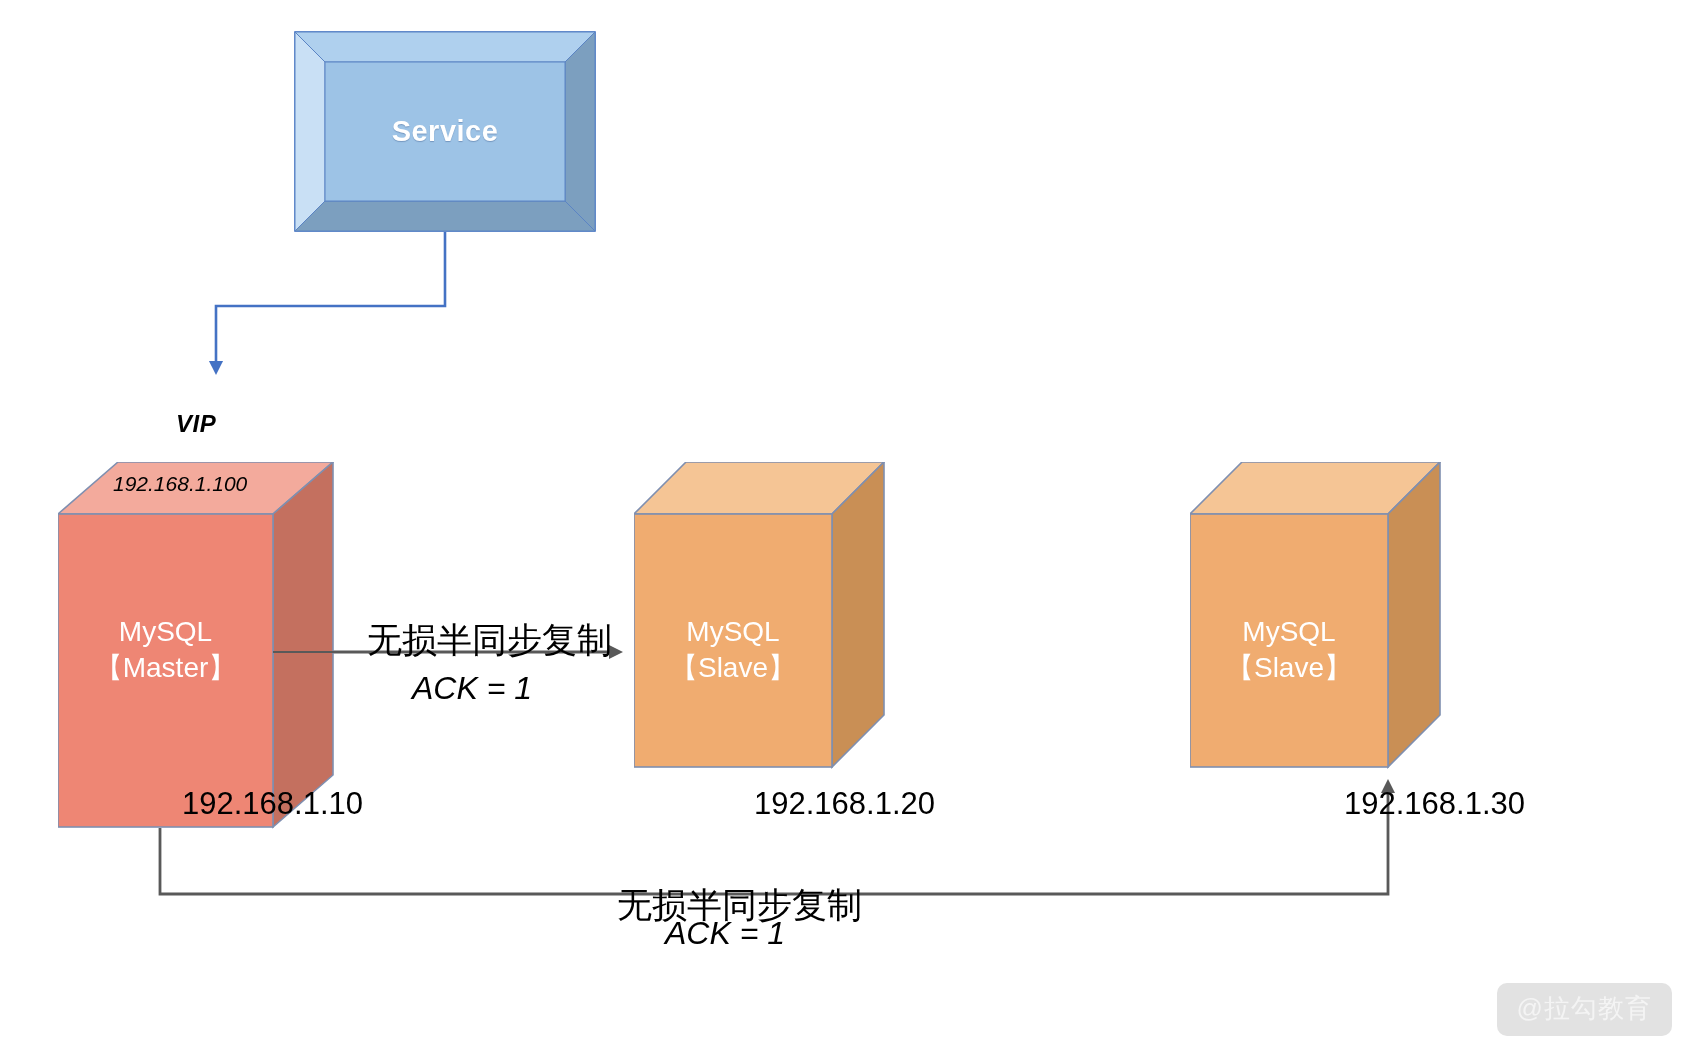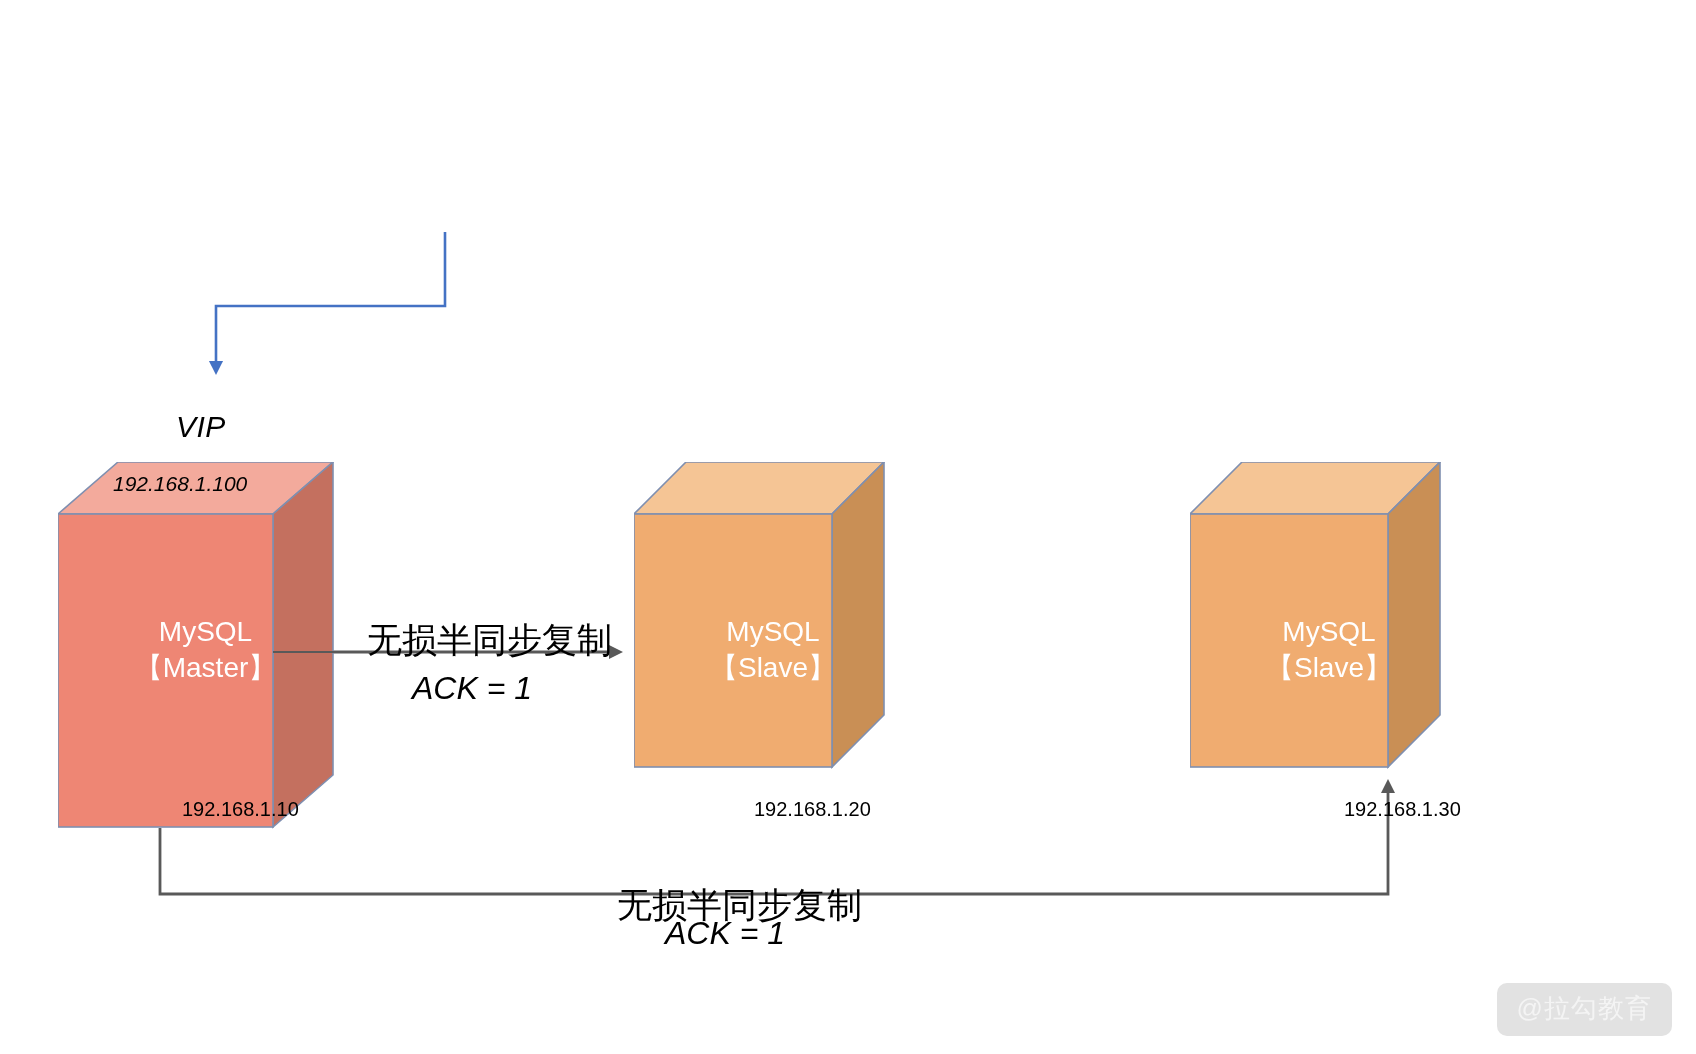--- a/index.html
+++ b/index.html
@@ -57,42 +57,40 @@
   }
   .cube svg { display: block; }
   .cube-label {
     position: absolute;
     color: #ffffff;
     font-size: 28px;
     line-height: 1.28;
     text-align: center;
     white-space: pre-line;
     pointer-events: none;
-    padding-left: 40px;
   }
 
   
   .txt {
     position: absolute;
     color: #000000;
     white-space: nowrap;
   }
   .txt-vip {
-    font-size: 30px;
-    font-weight: normal;
+    font-size: 24px;
+    font-weight: bold;
     font-style: italic;
     letter-spacing: 0.5px;
   }
   .txt-ip-italic {
     font-size: 21px;
     font-style: italic;
   }
   .txt-ip {
-    font-size: 20px;
-    margin-top: 12px;
+    font-size: 31px;
   }
   .txt-cn {
     font-size: 35px;
     margin-top: 32px;
   }
   .txt-ack {
     font-size: 32px;
     font-style: italic;
   }
 
@@ -130,20 +128,37 @@
 
     <g>
       <path d="M 325 652 L 616 652" fill="none" stroke="#595959" stroke-width="2.8" marker-end="url(#arrow-gray)"></path>
     </g>
 
     <g>
       <path d="M 160 828 L 160 894 L 1388 894 L 1388 786" fill="none" stroke="#595959" stroke-width="2.8" marker-end="url(#arrow-gray)"></path>
     </g>
   </svg>
 
+  <div class="service-node">
+    <svg class="svc-svg" width="302" height="201" viewBox="0 0 302 201" xmlns="http://www.w3.org/2000/svg">
+
+      <rect x="1" y="1" width="300" height="199" fill="#9DC3E6" stroke="#4472C4" stroke-width="1.6"></rect>
+
+      <polygon points="1,1 301,1 271,31 31,31" fill="#AFD0EE" stroke="#5B84C4" stroke-width="1"></polygon>
+
+      <polygon points="1,1 31,31 31,170 1,200" fill="#C9E0F5" stroke="#5B84C4" stroke-width="1"></polygon>
+
+      <polygon points="301,1 301,200 271,170 271,31" fill="#7C9FBF" stroke="#5B84C4" stroke-width="1"></polygon>
+
+      <polygon points="1,200 31,170 271,170 301,200" fill="#7C9FBF" stroke="#5B84C4" stroke-width="1"></polygon>
+
+      <rect x="31" y="31" width="240" height="139" fill="#9DC3E6" stroke="#5B84C4" stroke-width="1"></rect>
+    </svg>
+    <div class="service-label">Service</div>
+  </div>
 
   <div class="txt txt-vip" style="left:176px; top:410px;">VIP</div>
 
   <div class="cube" style="left:58px; top:462px;">
     <svg width="290" height="372" viewBox="0 0 290 372" xmlns="http://www.w3.org/2000/svg">
 
       <polygon points="0,52 60,0 275,0 215,52" fill="#F3AA9C" stroke="#7F8FB0" stroke-width="1.6"></polygon>
 
       <polygon points="215,52 275,0 275,313 215,365" fill="#C4705F" stroke="#7F8FB0" stroke-width="1.6"></polygon>
 

